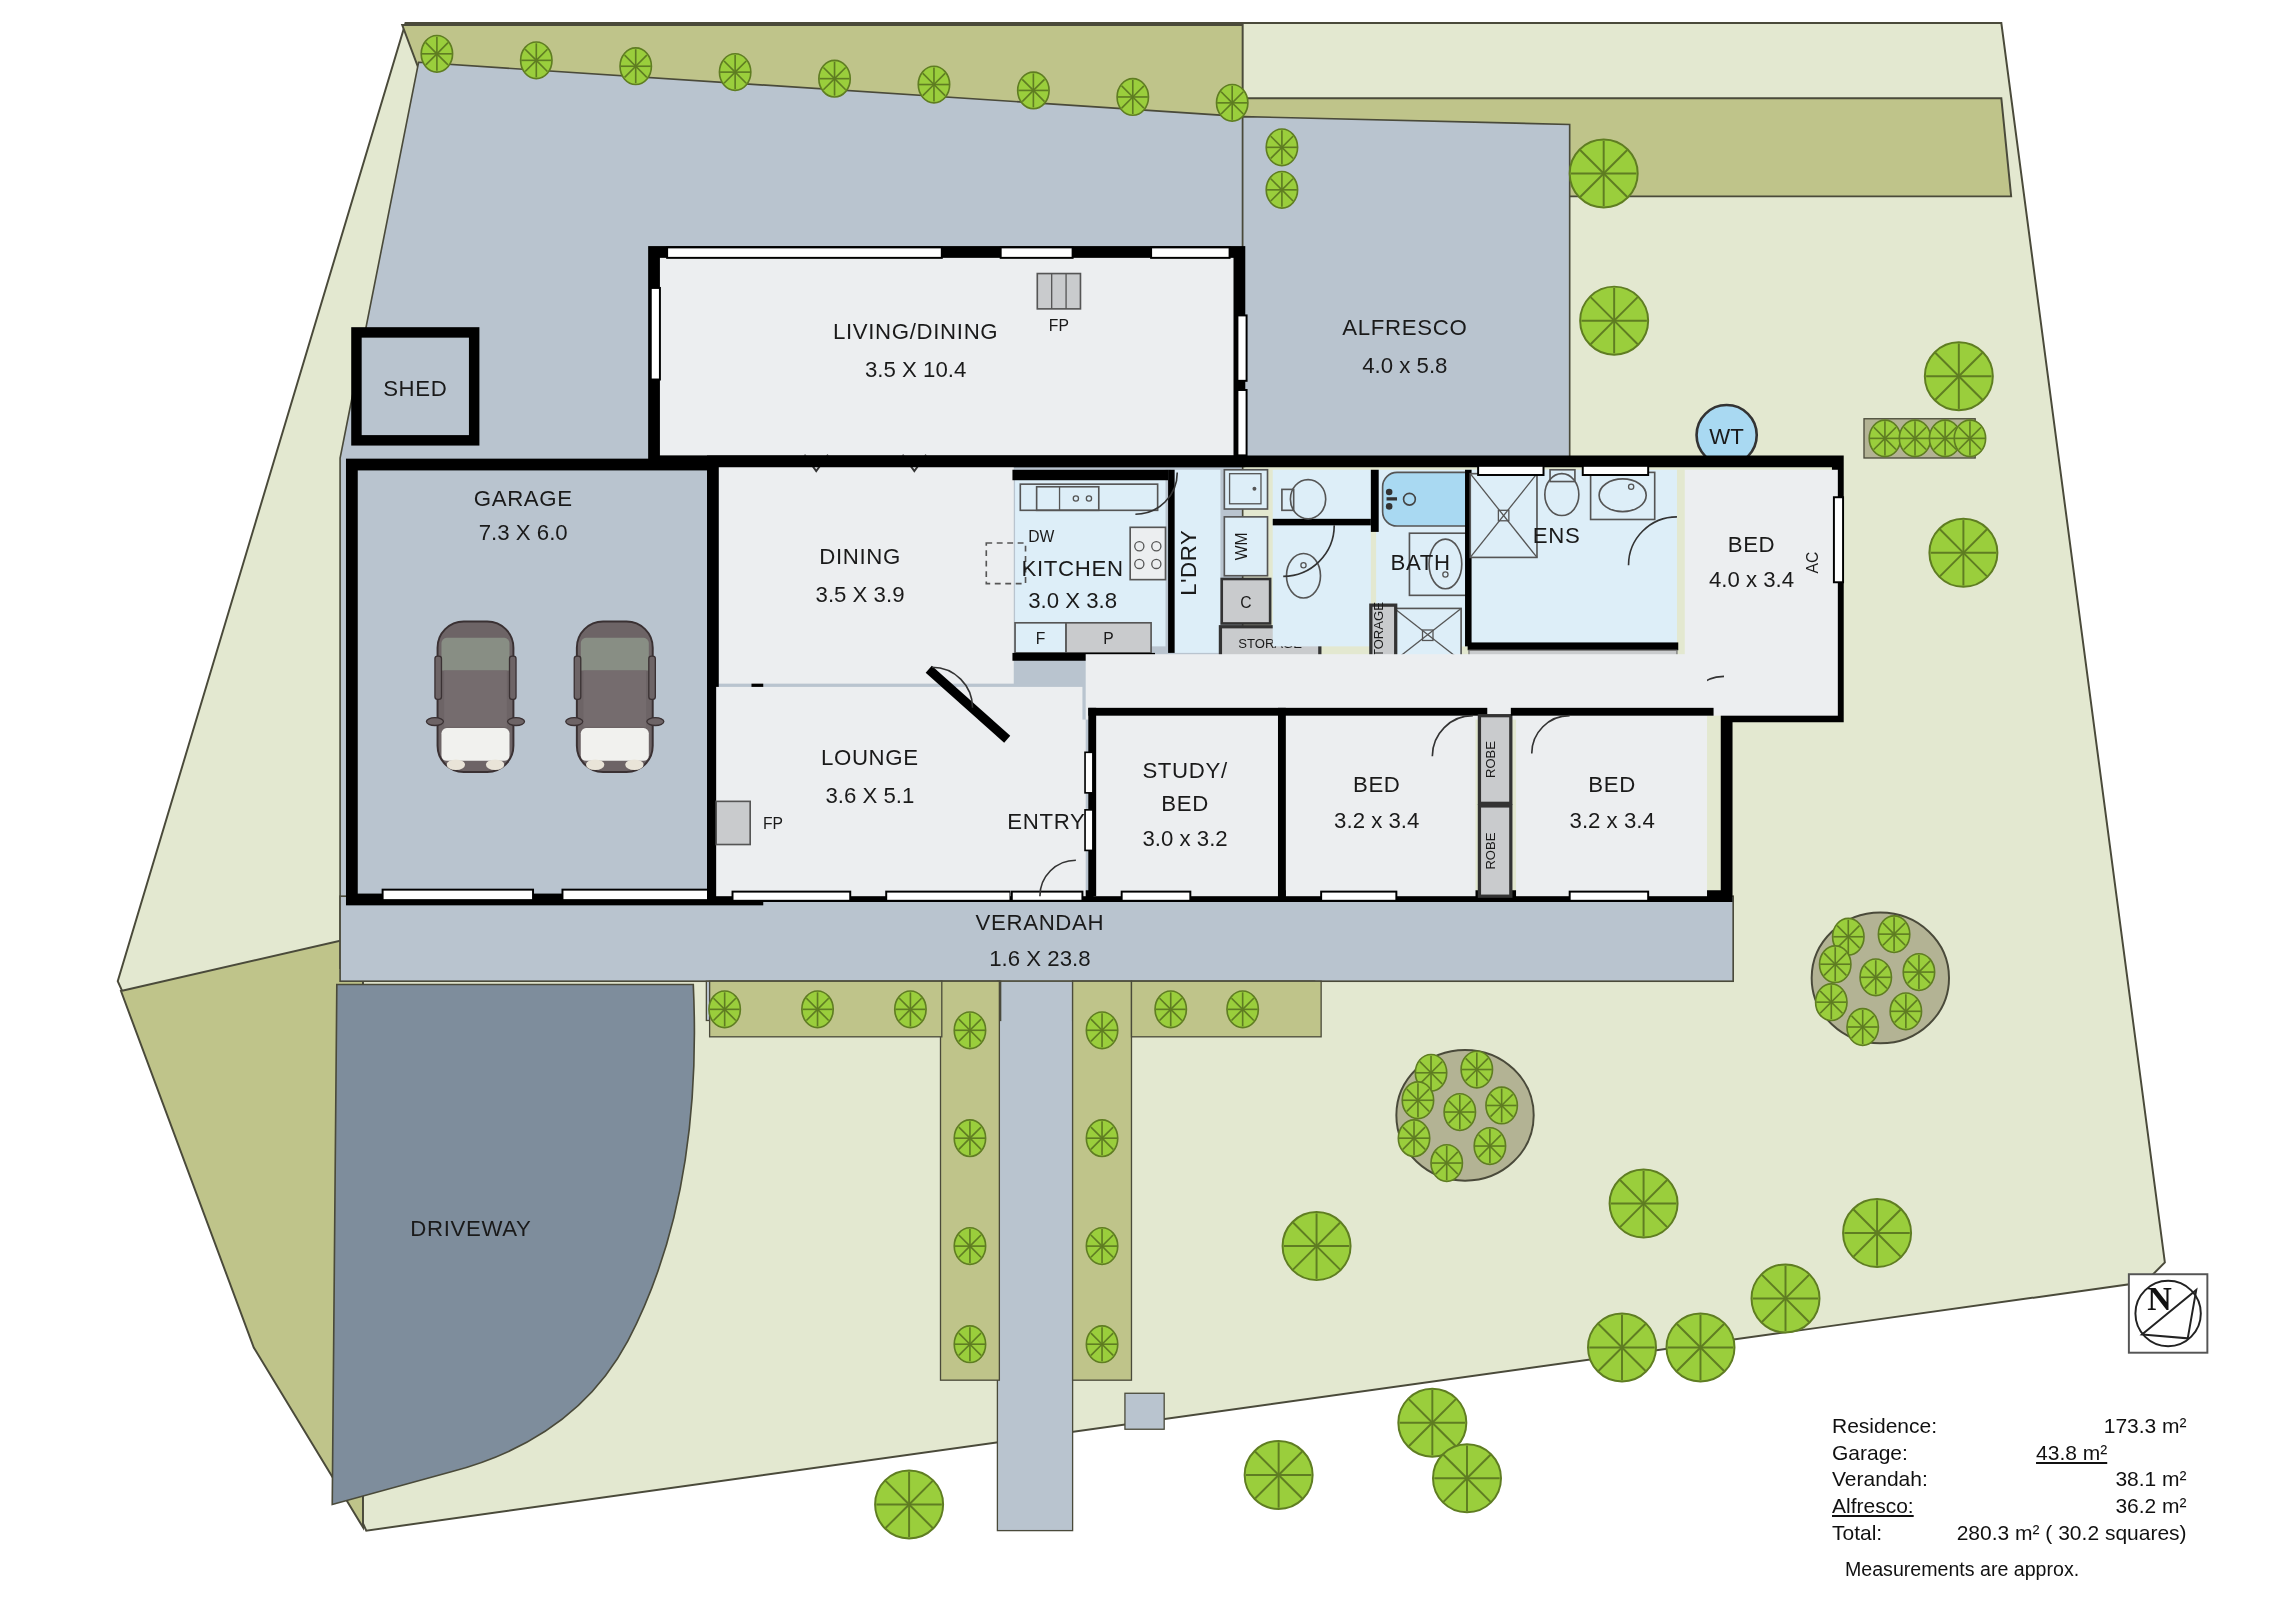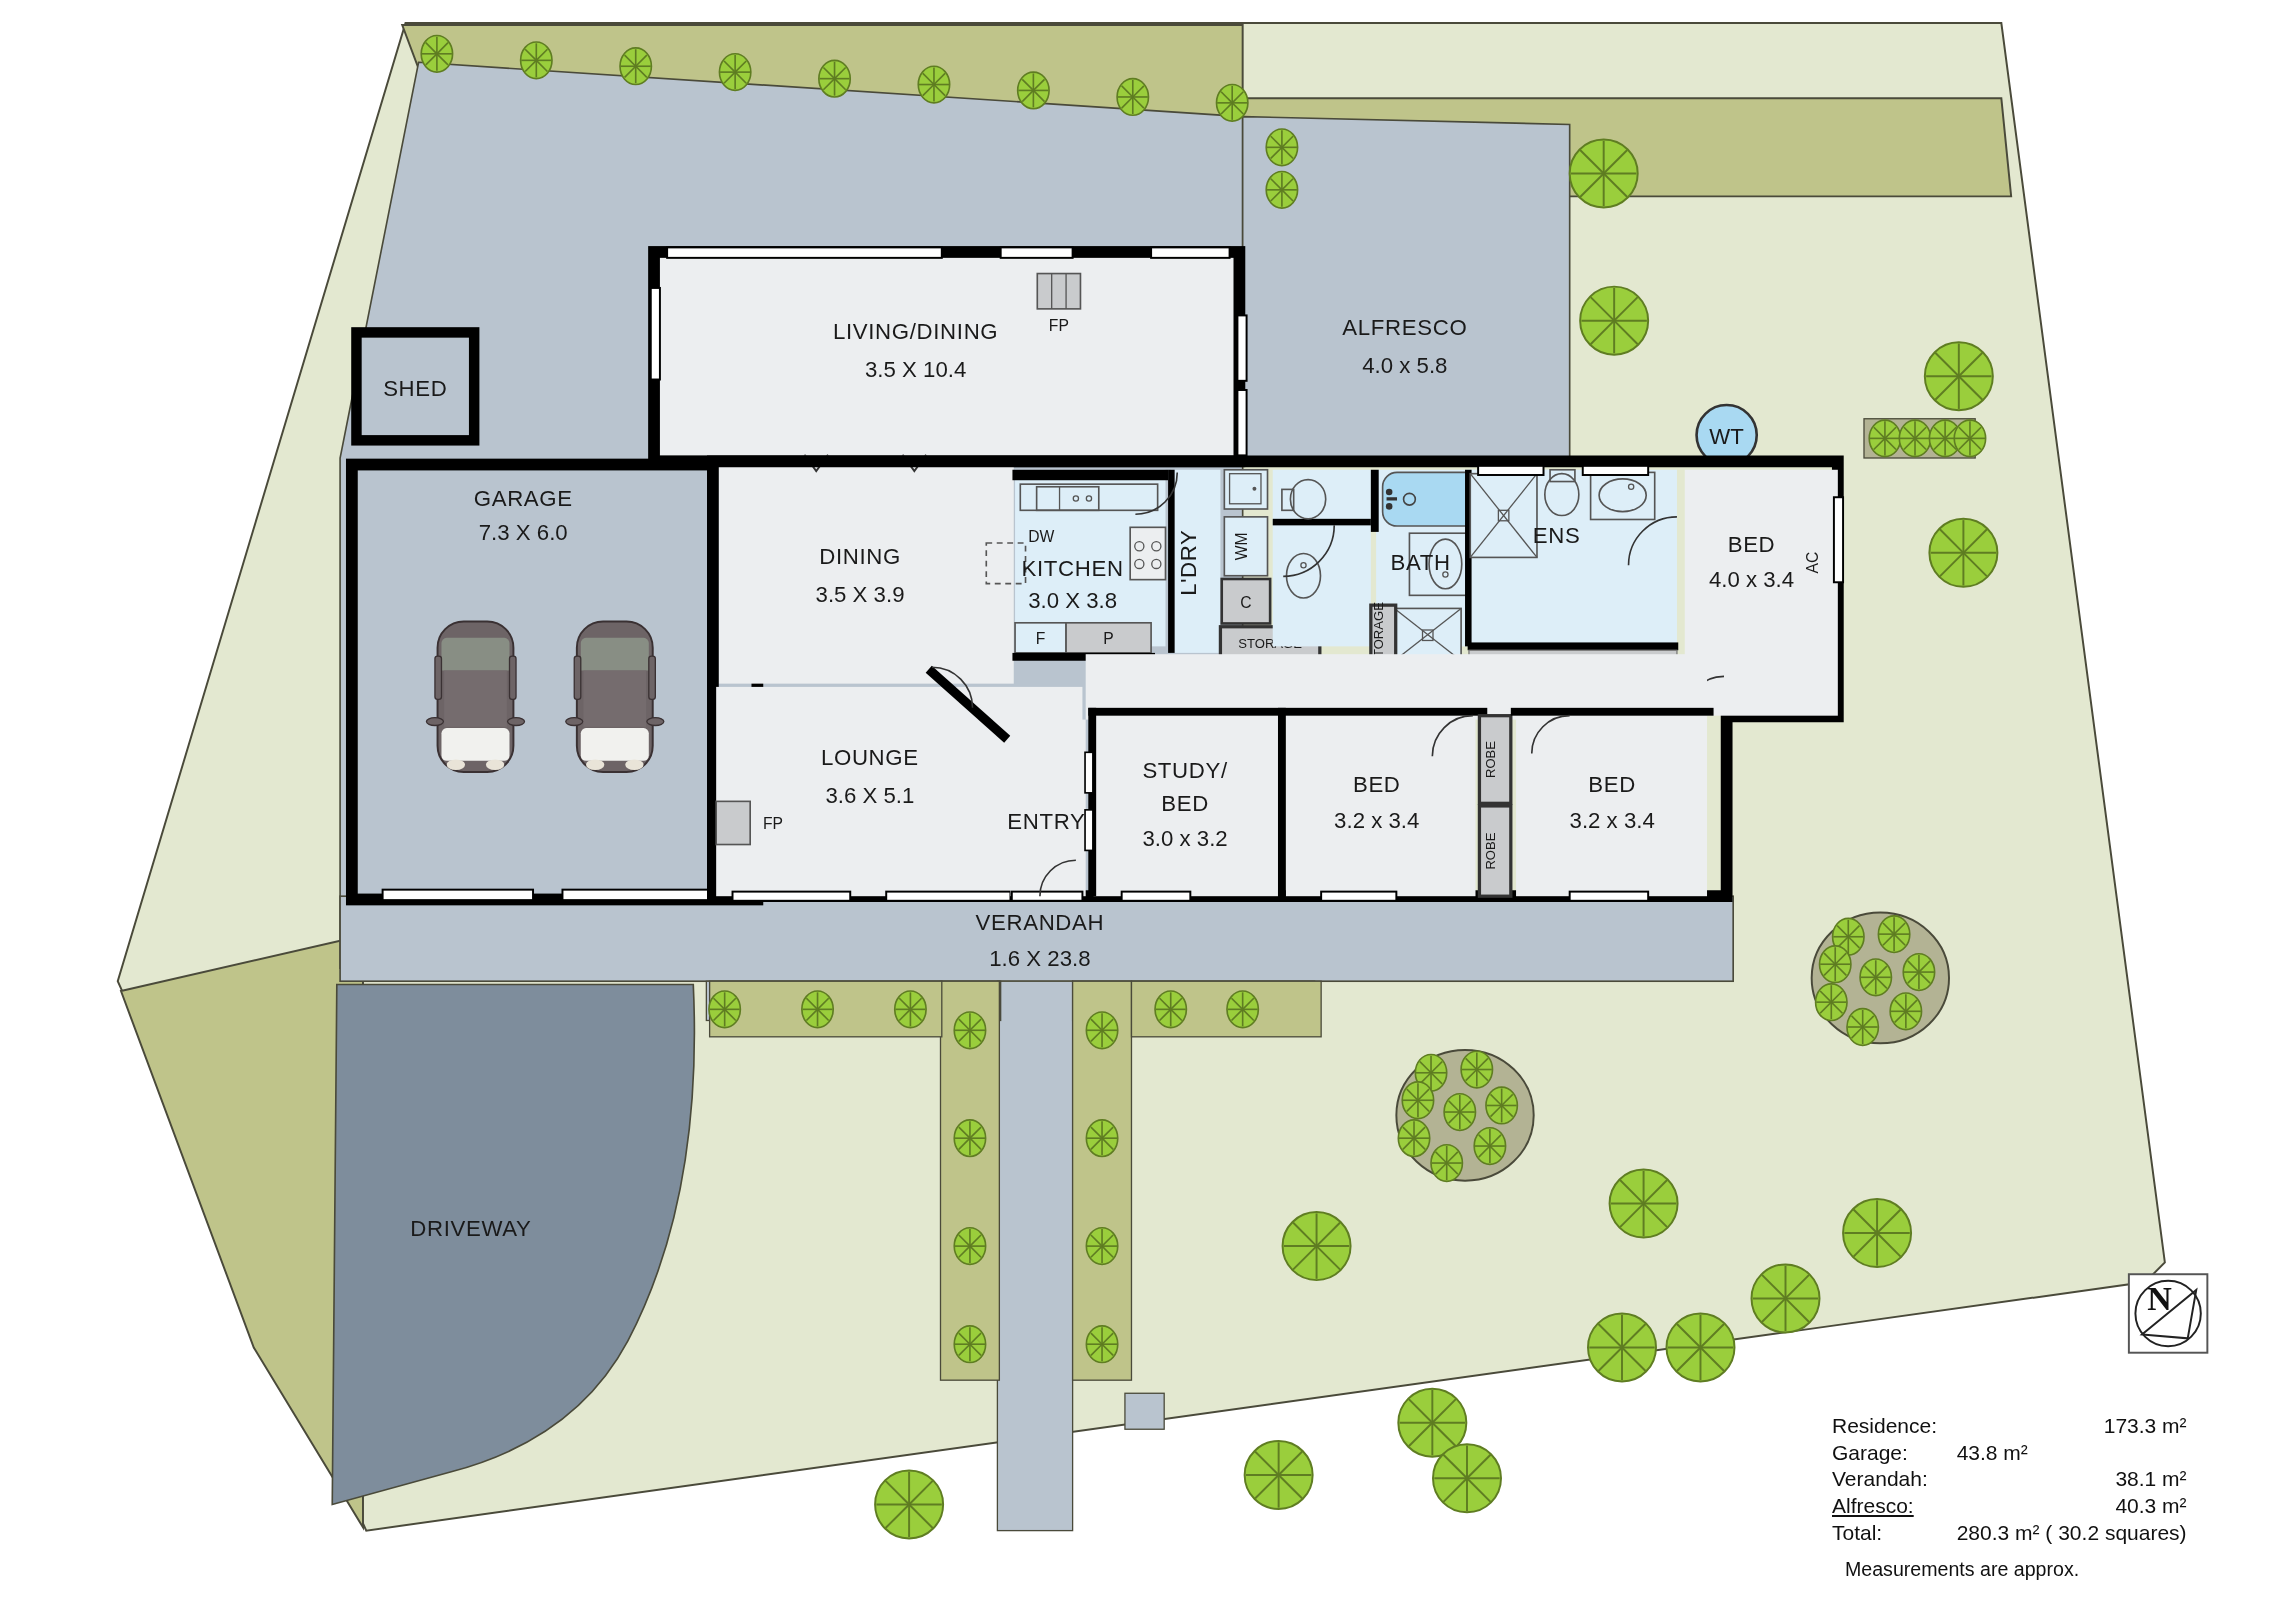--- a/index.html
+++ b/index.html
@@ -438,29 +438,29 @@
 
 <div style="position:absolute;left:1832px;top:1413px;width:458px;">
   <table style="border-collapse:collapse;font-size:21px;color:#111;">
     <tbody id="legend-body">
         <tr>
           <td style="padding: 1.3px 19.6px 1.3px 0px; white-space: nowrap;">Residence:</td>
           <td style="padding: 1.3px 0px; white-space: nowrap; text-align: right;">173.3 m²</td>
         </tr>
         <tr>
           <td style="padding: 1.3px 19.6px 1.3px 0px; white-space: nowrap;">Garage:</td>
-          <td style="padding: 1.3px 0px; white-space: nowrap; text-align: left;">43.8 m²</td>
+          <td style="padding: 1.3px 0px; white-space: nowrap; text-align: center; text-decoration: underline;">43.8 m²</td>
         </tr>
         <tr>
           <td style="padding: 1.3px 19.6px 1.3px 0px; white-space: nowrap; margin-top: 23px;">Verandah:</td>
           <td style="padding: 1.3px 0px; white-space: nowrap; text-align: right;">38.1 m²</td>
         </tr>
         <tr>
           <td style="padding: 1.3px 19.6px 1.3px 0px; white-space: nowrap; text-decoration: underline;">Alfresco:</td>
-          <td style="padding: 1.3px 0px; white-space: nowrap; text-align: right;">40.3 m²</td>
+          <td style="padding: 1.3px 0px; white-space: nowrap; text-align: right;">36.2 m²</td>
         </tr>
         <tr>
           <td style="padding: 1.3px 19.6px 1.3px 0px; white-space: nowrap;">Total:</td>
           <td style="padding: 1.3px 0px; white-space: nowrap; text-align: left; margin-left: 24px;">280.3 m² ( 30.2 squares)</td>
         </tr>
       </tbody>
   </table>
   <div style="margin-top:11.8px;font-size:19.6px;color:#111;margin-left:13px;">Measurements are approx.</div>
 </div>
 

